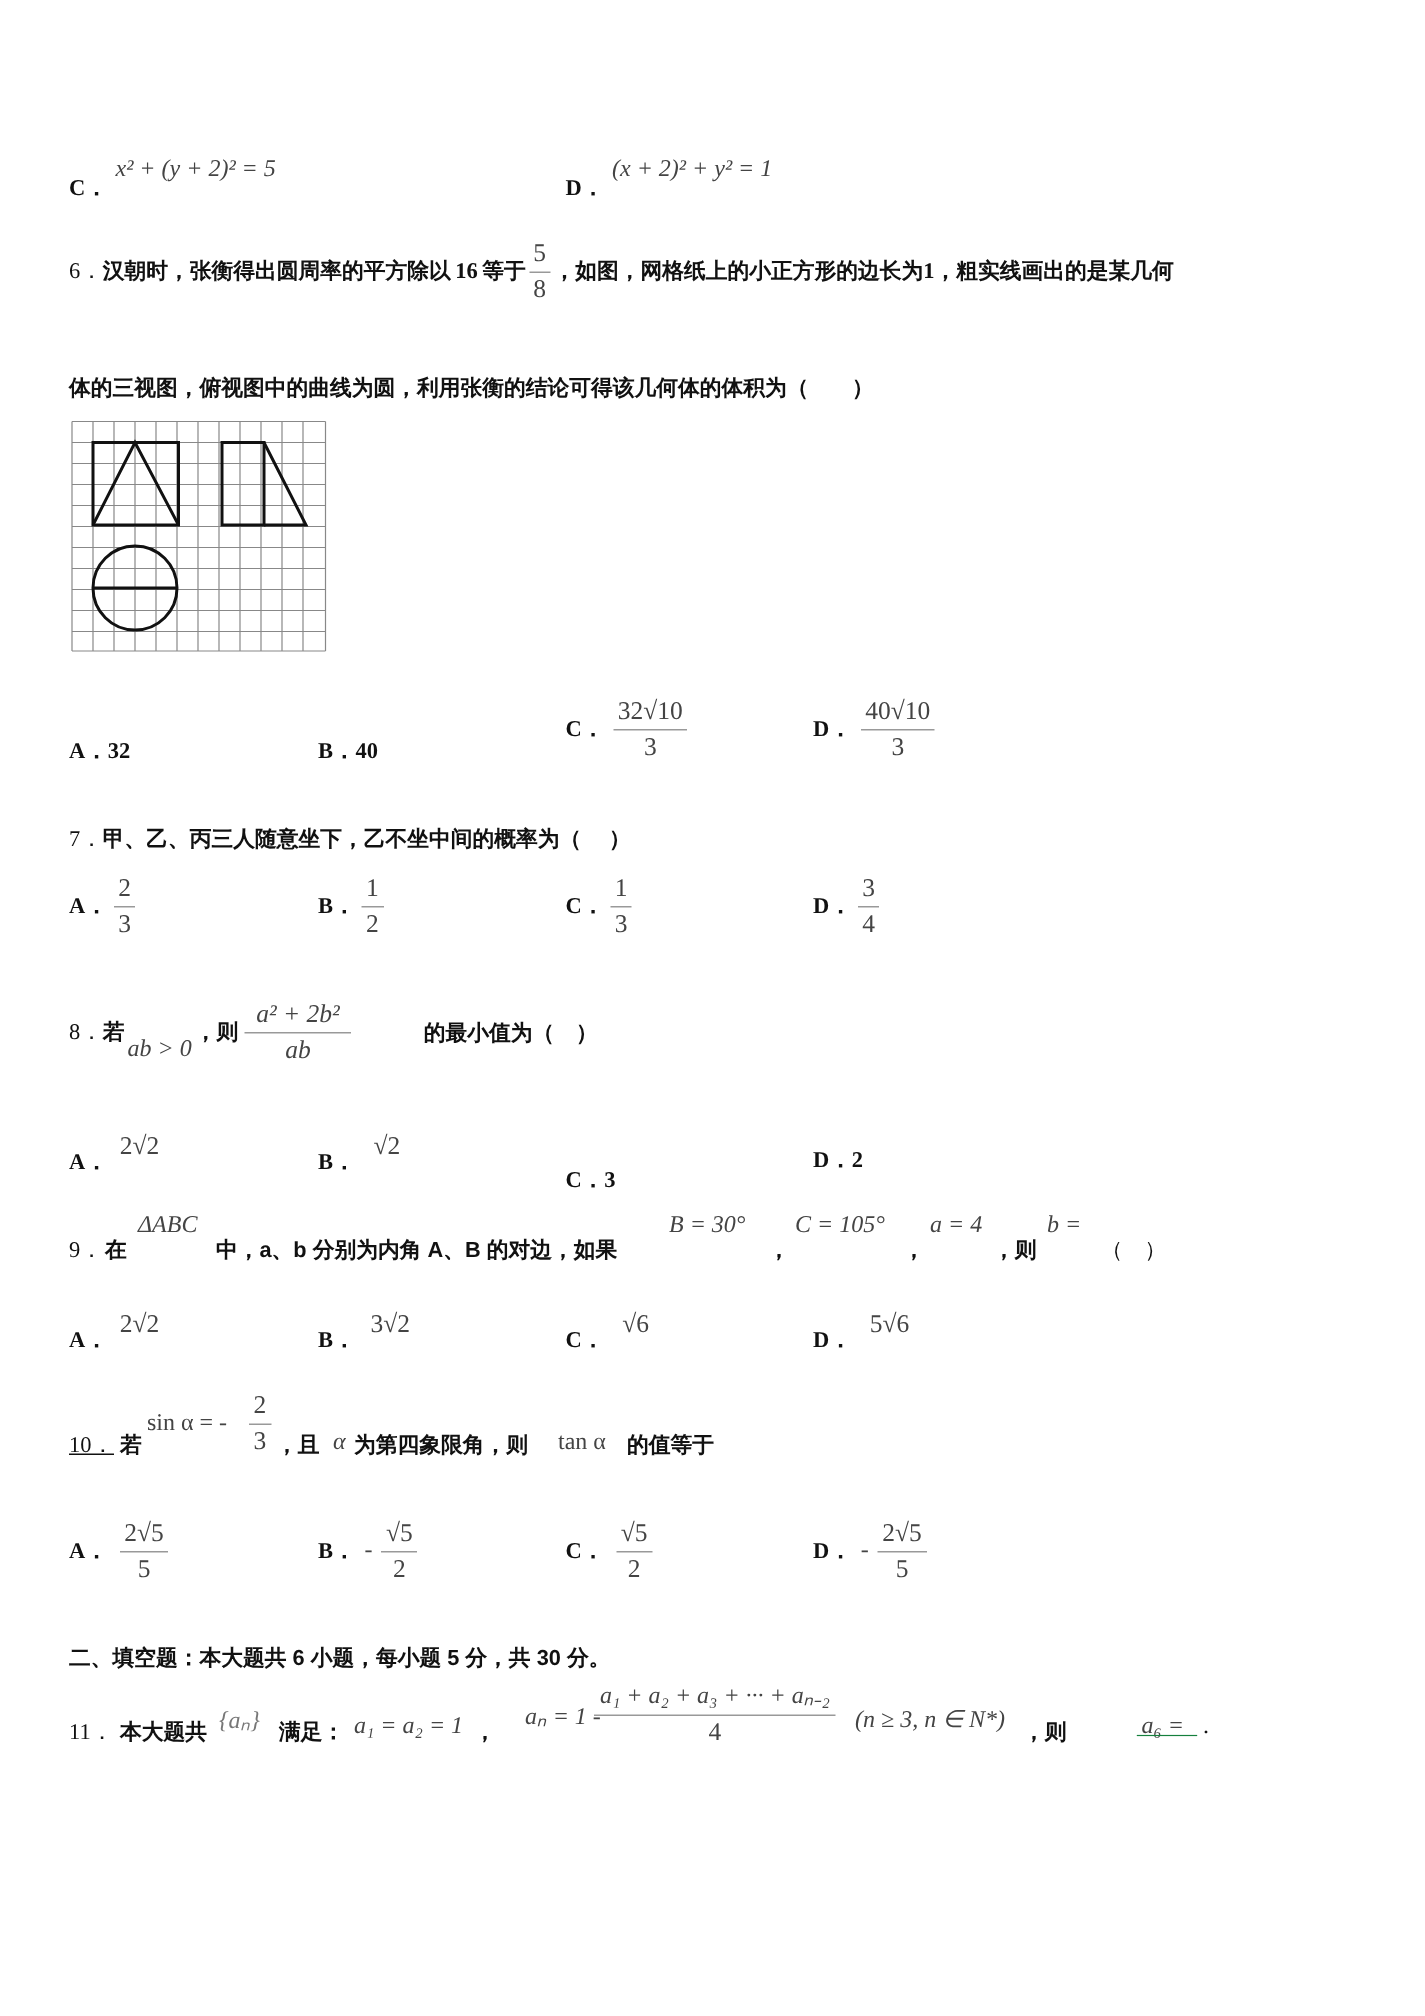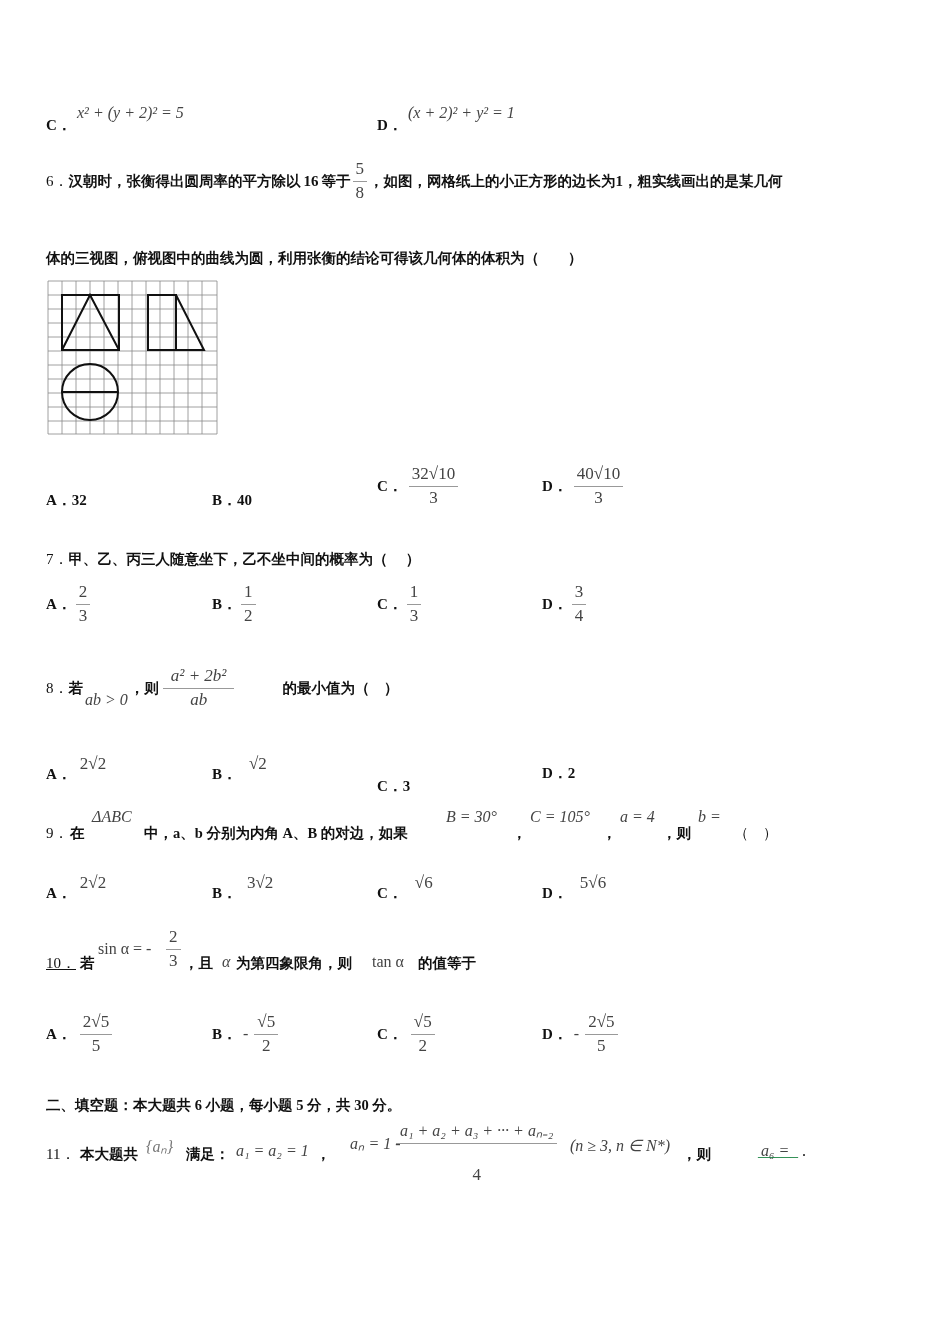--- a/index.html
+++ b/index.html
@@ -1,19 +1,19 @@
 <!DOCTYPE html>
 <html><head>
 <meta charset="utf-8">
 <style>
   html, body { margin:0; padding:0; background:#ffffff; }
   body { width:950px; height:1344px; position:relative; overflow:hidden;
          font-family:"DejaVu Serif", "Liberation Serif", serif; color:#111; }
   .abs { position:absolute; white-space:nowrap; }
-  .qtext { font-size:14.5px; font-weight:bold; font-family:Liberation Serif, serif; }
+  .qtext { font-size:14.5px; font-weight:bold; font-family:Liberation Sans, sans-serif; }
   .qnum { font-family:"Liberation Serif", serif; font-weight:normal; font-size:15px; }
   .opt { font-family:"Liberation Serif", serif; font-weight:bold; font-size:15px; }
   .math { font-family:"Liberation Serif", serif; font-style:italic; font-size:16px; color:#444; font-weight:normal; }
   .mathr { font-family:"Liberation Serif", serif; font-size:16px; color:#444; font-weight:normal; }
   .frac { display:inline-flex; flex-direction:column; align-items:center; vertical-align:middle; font-family:"Liberation Serif", serif; font-size:17px; color:#444; line-height:1.1; }
   .frac .num { padding:0 3px 2px 3px; border-bottom:1px solid #999; }
   .frac .den { padding-top:2px; }
   .grid-fig { position:absolute; left:47px; top:280px; width:172px; height:155px; }
 </style>
 </head>
@@ -163,21 +163,21 @@
 <div class="abs qtext" style="left:46px;top:1096px;">二、填空题：本大题共 6 小题，每小题 5 分，共 30 分。</div>
 
 <div class="abs" style="left:46px;top:1122px;height:50px;">
   <span class="qnum" style="position:absolute;left:0;top:23px;">11．</span>
   <span class="qtext" style="position:absolute;left:34px;top:23px;">本大题共</span>
   <span class="math" style="position:absolute;left:100px;top:13px;color:#777;">{aₙ}</span>
   <span class="qtext" style="position:absolute;left:140px;top:23px;">满足：</span>
   <span class="math" style="position:absolute;left:190px;top:20px;">a₁ = a₂ = 1</span>
   <span class="qtext" style="position:absolute;left:270px;top:23px;">，</span>
   <span class="math" style="position:absolute;left:304px;top:10px;text-align:right;">aₙ = 1 -</span>
-  <span class="frac" style="position:absolute;left:350px;top:0;gap:20px;">
+  <span class="frac" style="position:absolute;left:350px;top:0;">
       <span class="num" style="font-style:italic;font-size:16px;padding:0 4px 3px 4px;">a₁ + a₂ + a₃ + ··· + aₙ₋₂</span>
       <span class="den">4</span>
     </span>
   <span class="math" style="position:absolute;left:524px;top:14px;">(n ≥ 3, n ∈ N*)</span>
   <span class="qtext" style="position:absolute;left:636px;top:23px;">，则</span>
   <span class="math" style="position:absolute;left:672px;top:20px;margin-left:43px;">a₆ =</span>
   <span class="mathr" style="position:absolute;left:712px;top:20px;color:#15803d;">_____</span>
   <span class="mathr" style="position:absolute;left:756px;top:20px;color:#111;">.</span>
 </div>
 

